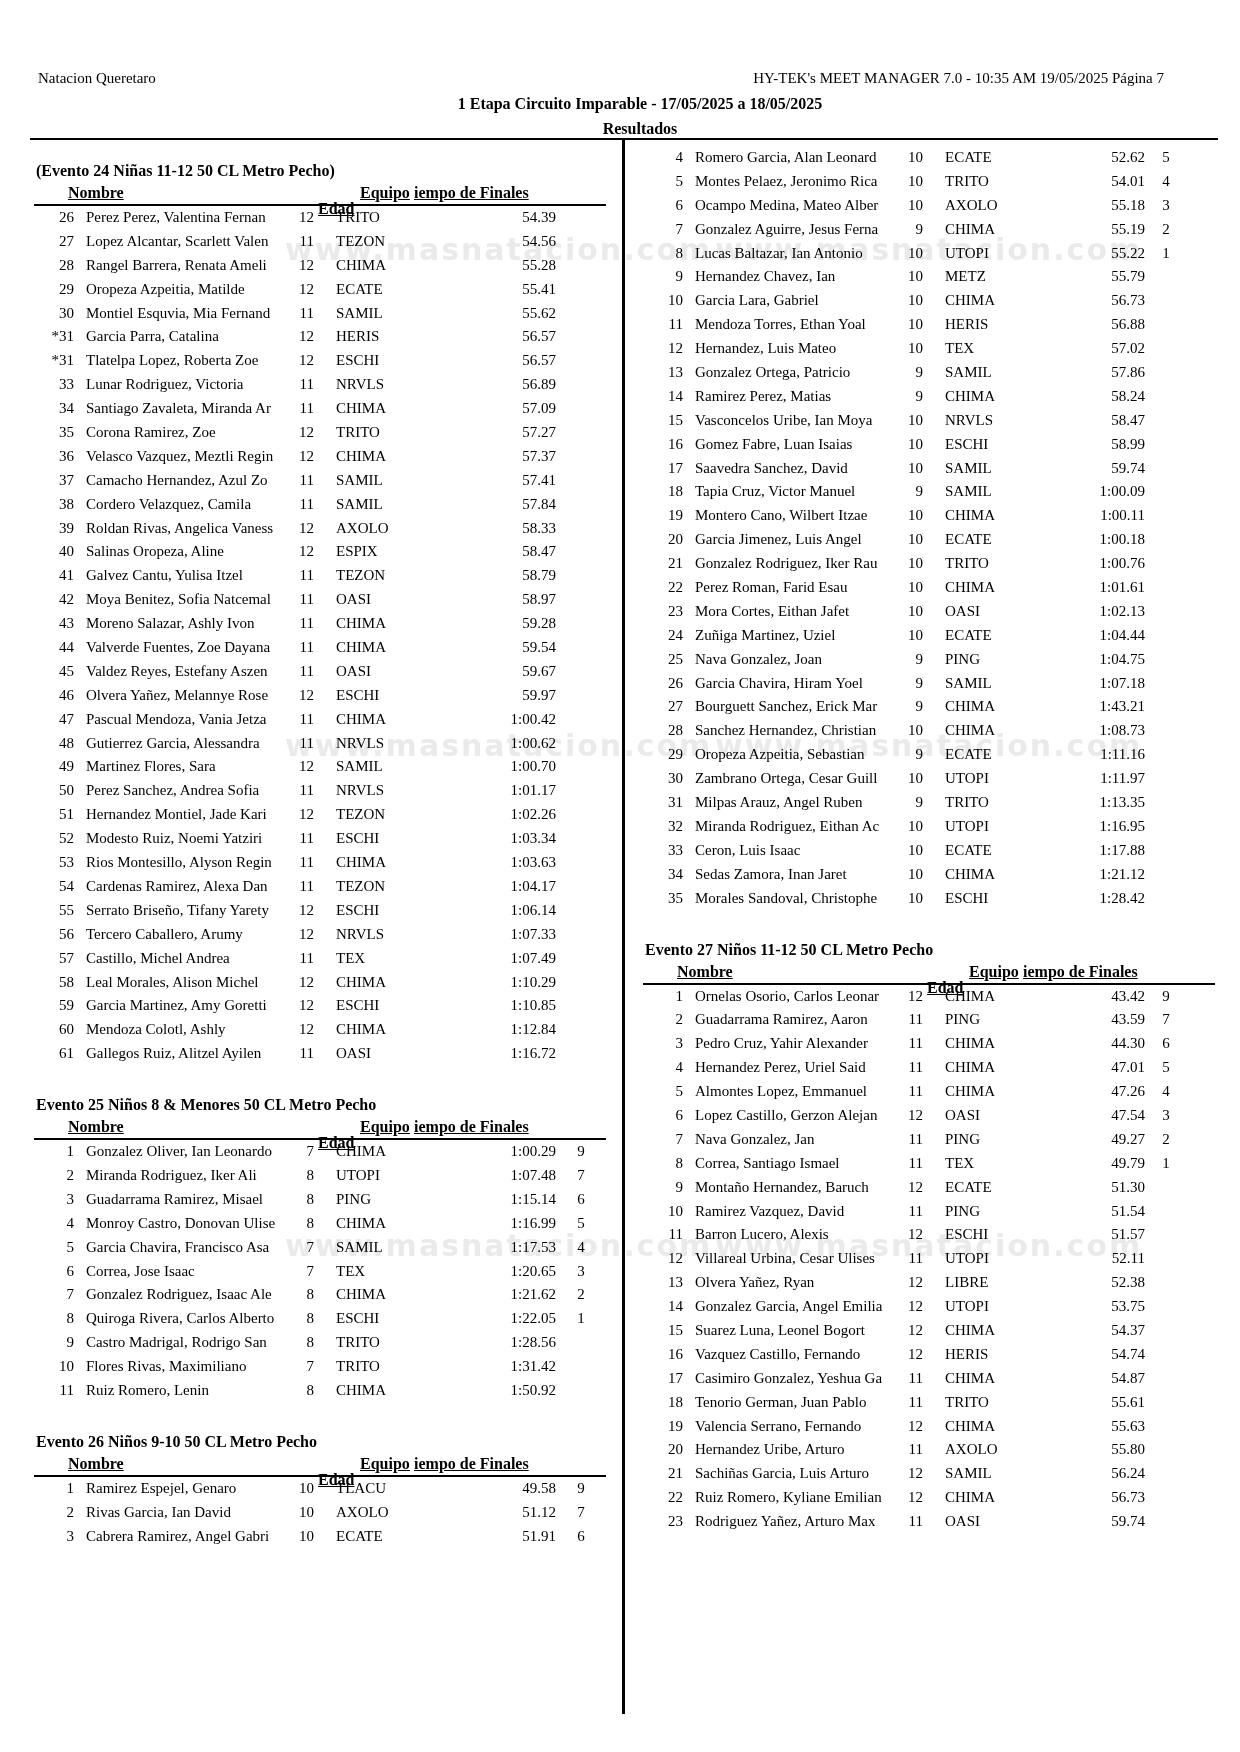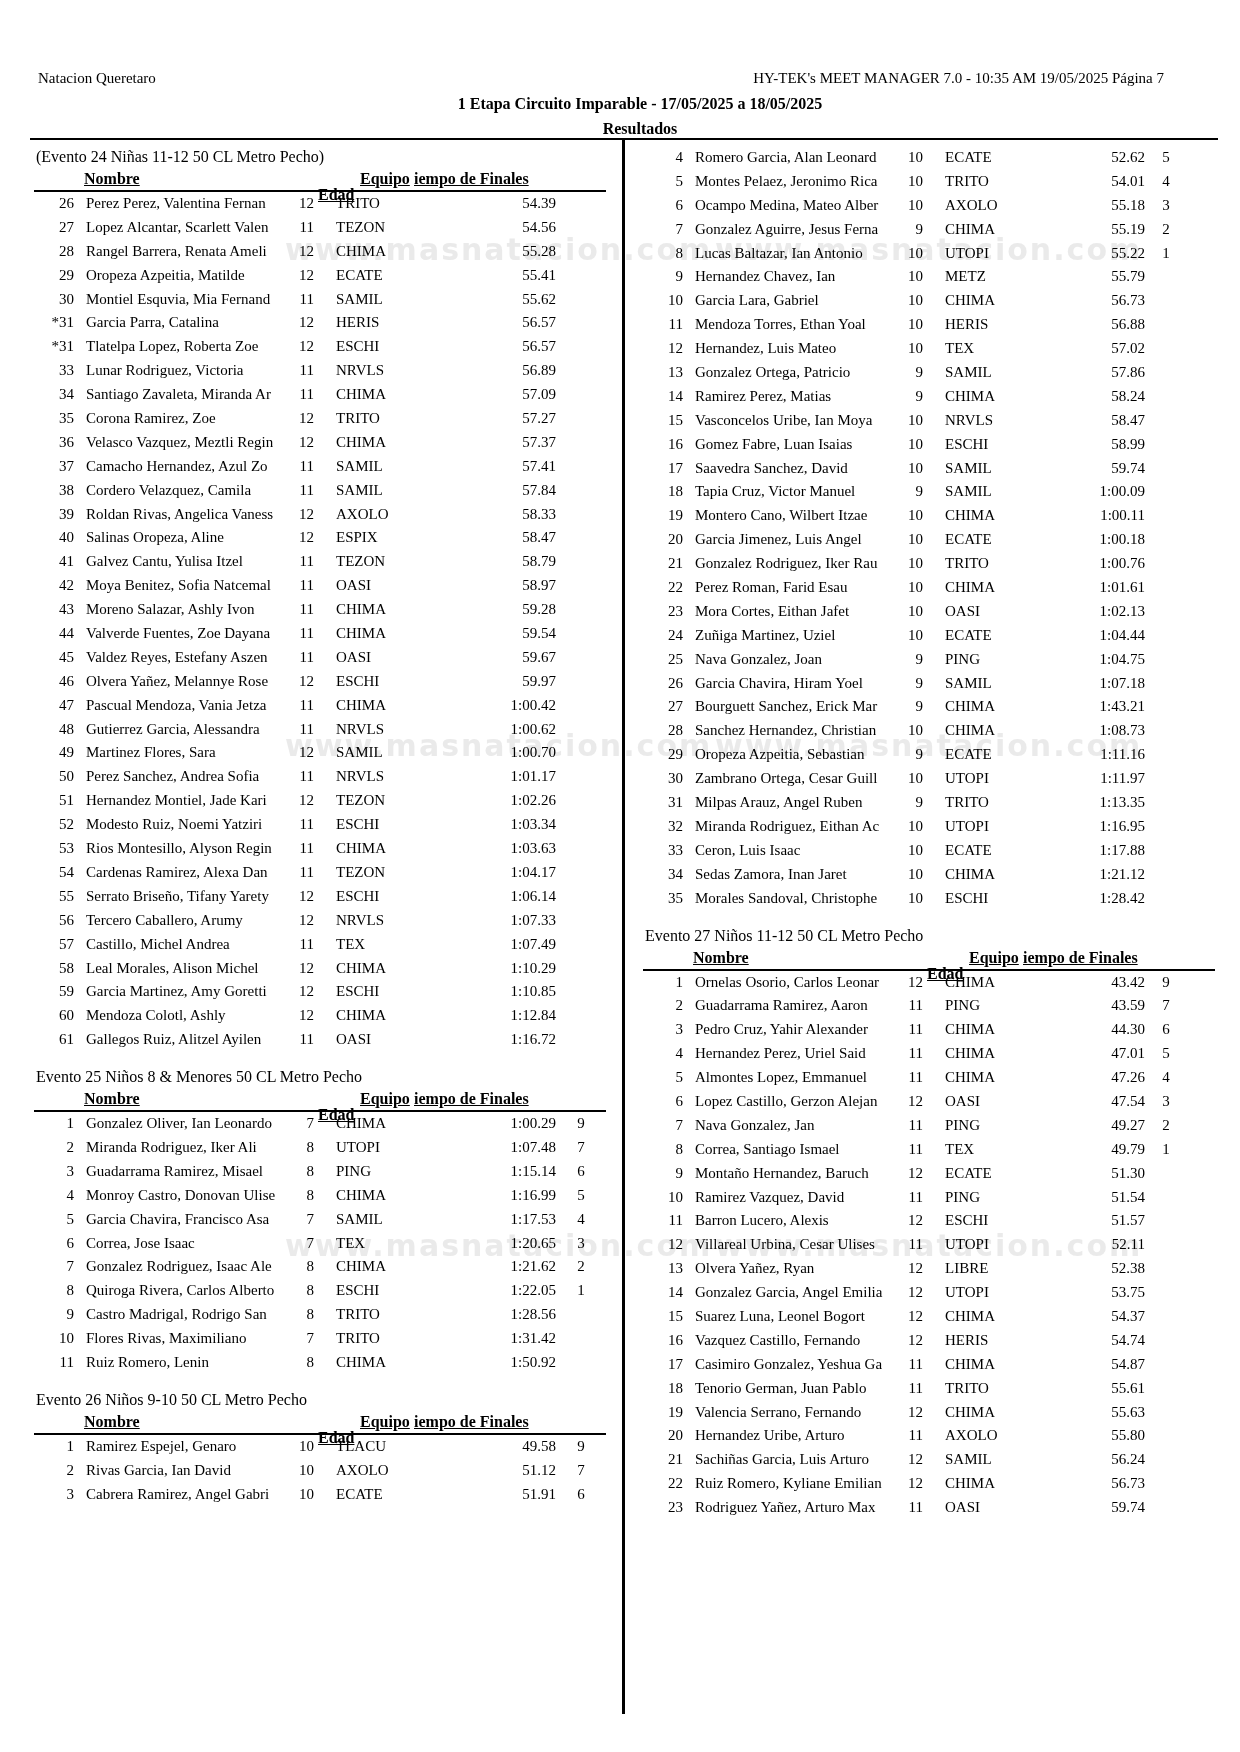--- a/index.html
+++ b/index.html
@@ -12,25 +12,25 @@
   .hdr-right { position: absolute; right: 76px; top: 70px; font-size: 15px; font-family: "Liberation Serif", serif; }
   .hdr-title { position: absolute; left: 0; width: 1280px; top: 95px; text-align: center; font-size: 16px; font-weight: bold; font-family: "Liberation Serif", serif; }
   .hdr-sub { position: absolute; left: 0; width: 1280px; top: 120px; text-align: center; font-size: 16px; font-weight: bold; font-family: "Liberation Serif", serif; }
   .hdr-rule { position: absolute; left: 30px; top: 138px; width: 1188px; height: 2px; background: #000; }
   .vdivider { position: absolute; left: 622px; top: 138px; width: 3px; height: 1576px; background: #000; }
 
   .col { position: absolute; font-family: "Liberation Serif", serif; font-size: 15px; }
   .col-left { left: 36px; top: 146px; width: 575px; }
   .col-right { left: 645px; top: 146px; width: 575px; }
 
-  .event-title { font-weight: normal; font-size: 16px; height: 22px; line-height: 22px; margin-top: 0; white-space: nowrap; }
+  .event-title { font-weight: bold; font-size: 16px; height: 22px; line-height: 22px; margin-top: 14px; white-space: nowrap; }
   .event-gap { height: 14px; }
   .thead { position: relative; height: 22px; border-bottom: 2px solid #000; width: 572px; margin-left: -2px; }
   .thead span { position: absolute; top: 2px; font-weight: bold; font-size: 16px; text-decoration: underline; white-space: nowrap; }
-  .th-name { left: 50px; }
+  .th-name { left: 34px; }
   .th-age { left: 284px; margin-top: 16px; }
   .th-team { left: 326px; text-align: right; }
   .th-time { left: 362px; padding-left: 18px; }
 
   .row { position: relative; height: 23.9px; line-height: 23.9px; white-space: nowrap; }
   .row span { position: absolute; top: 0; }
   .c-place { left: 0; width: 38px; text-align: right; }
   .c-name { left: 50px; width: 200px; overflow: hidden; }
   .c-age { left: 248px; width: 30px; text-align: right; }
   .c-team { left: 300px; }

